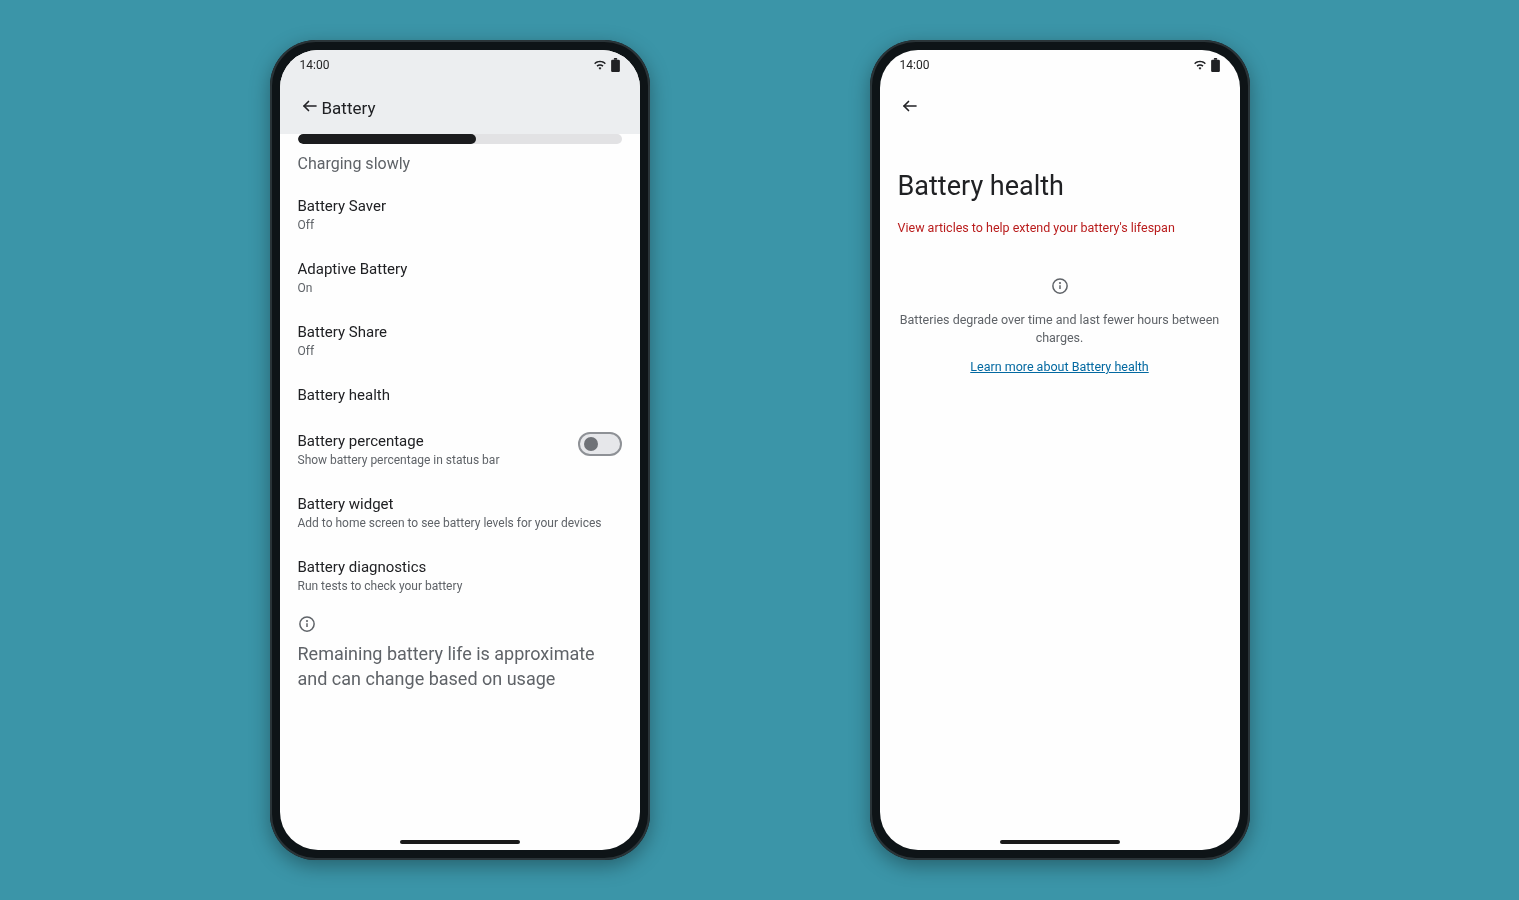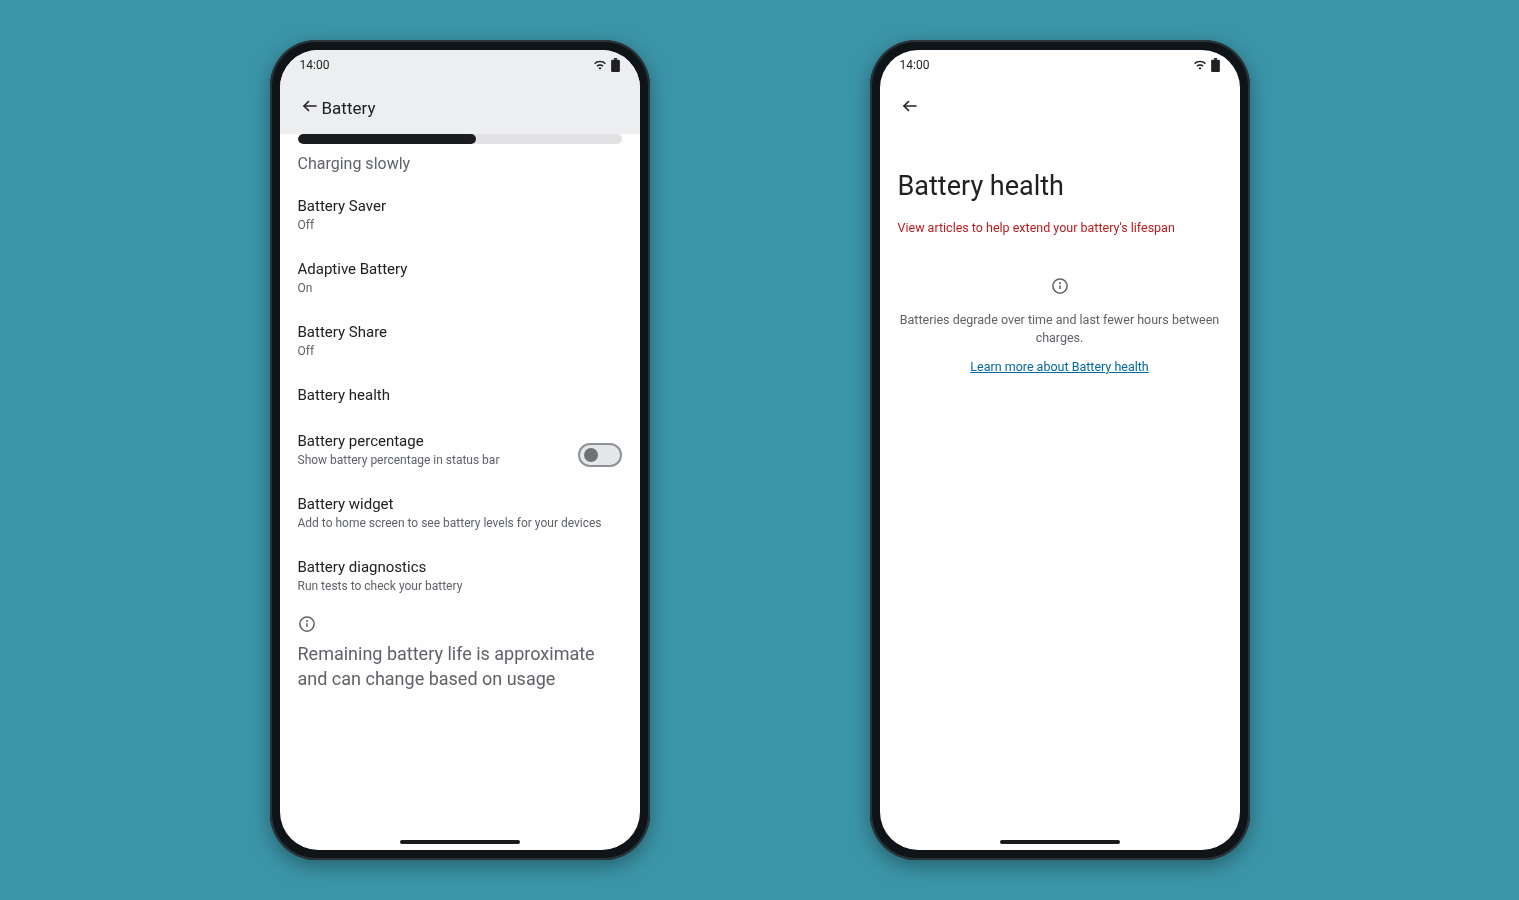--- a/index.html
+++ b/index.html
@@ -98,21 +98,21 @@
     font-size: 15px;
     color: #202124;
   }
   .item .sub {
     font-size: 12px;
     color: #5f6368;
     margin-top: 3px;
   }
   .row-toggle {
     display: flex;
-    align-items: flex-end;
+    align-items: flex-start;
     justify-content: space-between;
     gap: 10px;
   }
   .switch {
     width: 44px; height: 24px;
     border-radius: 14px;
     background: #e6e7ea;
     border: 2px solid #8e9196;
     position: relative;
     flex-shrink: 0;

